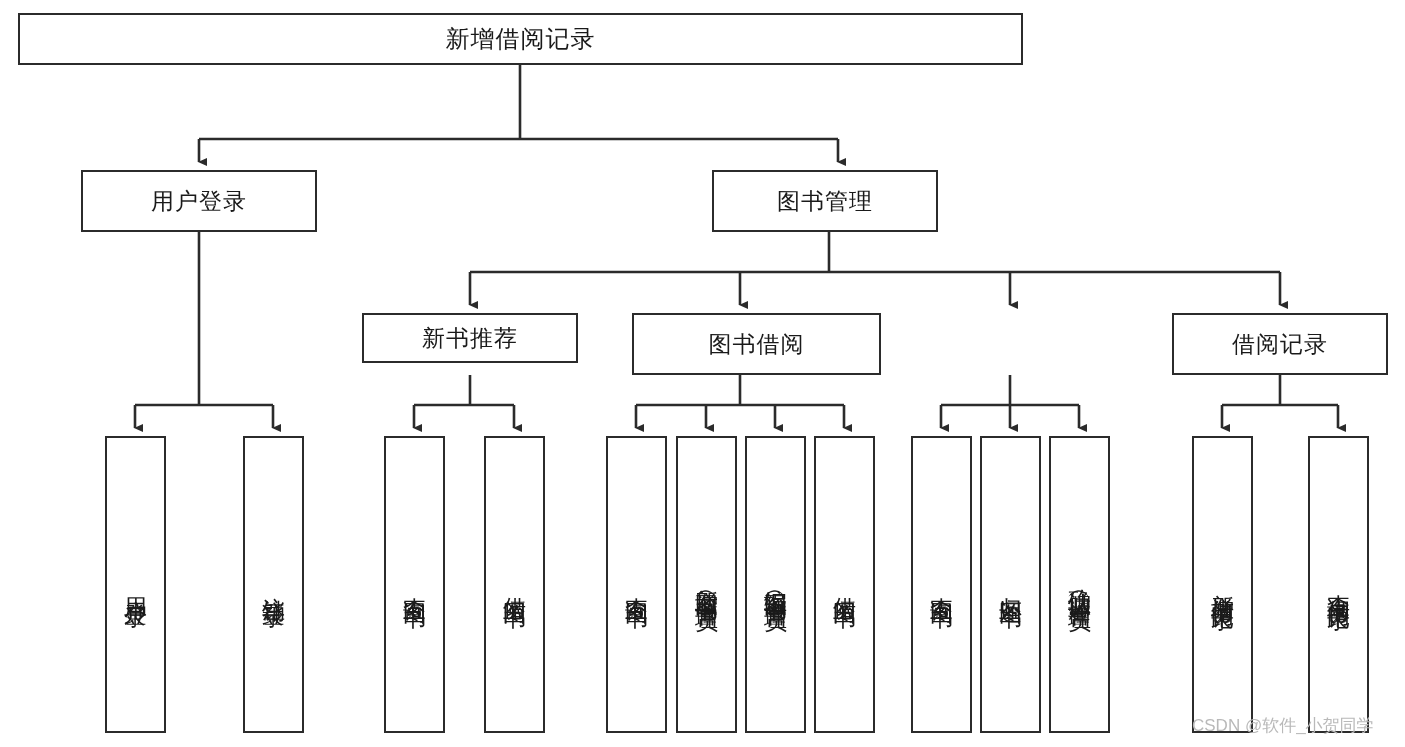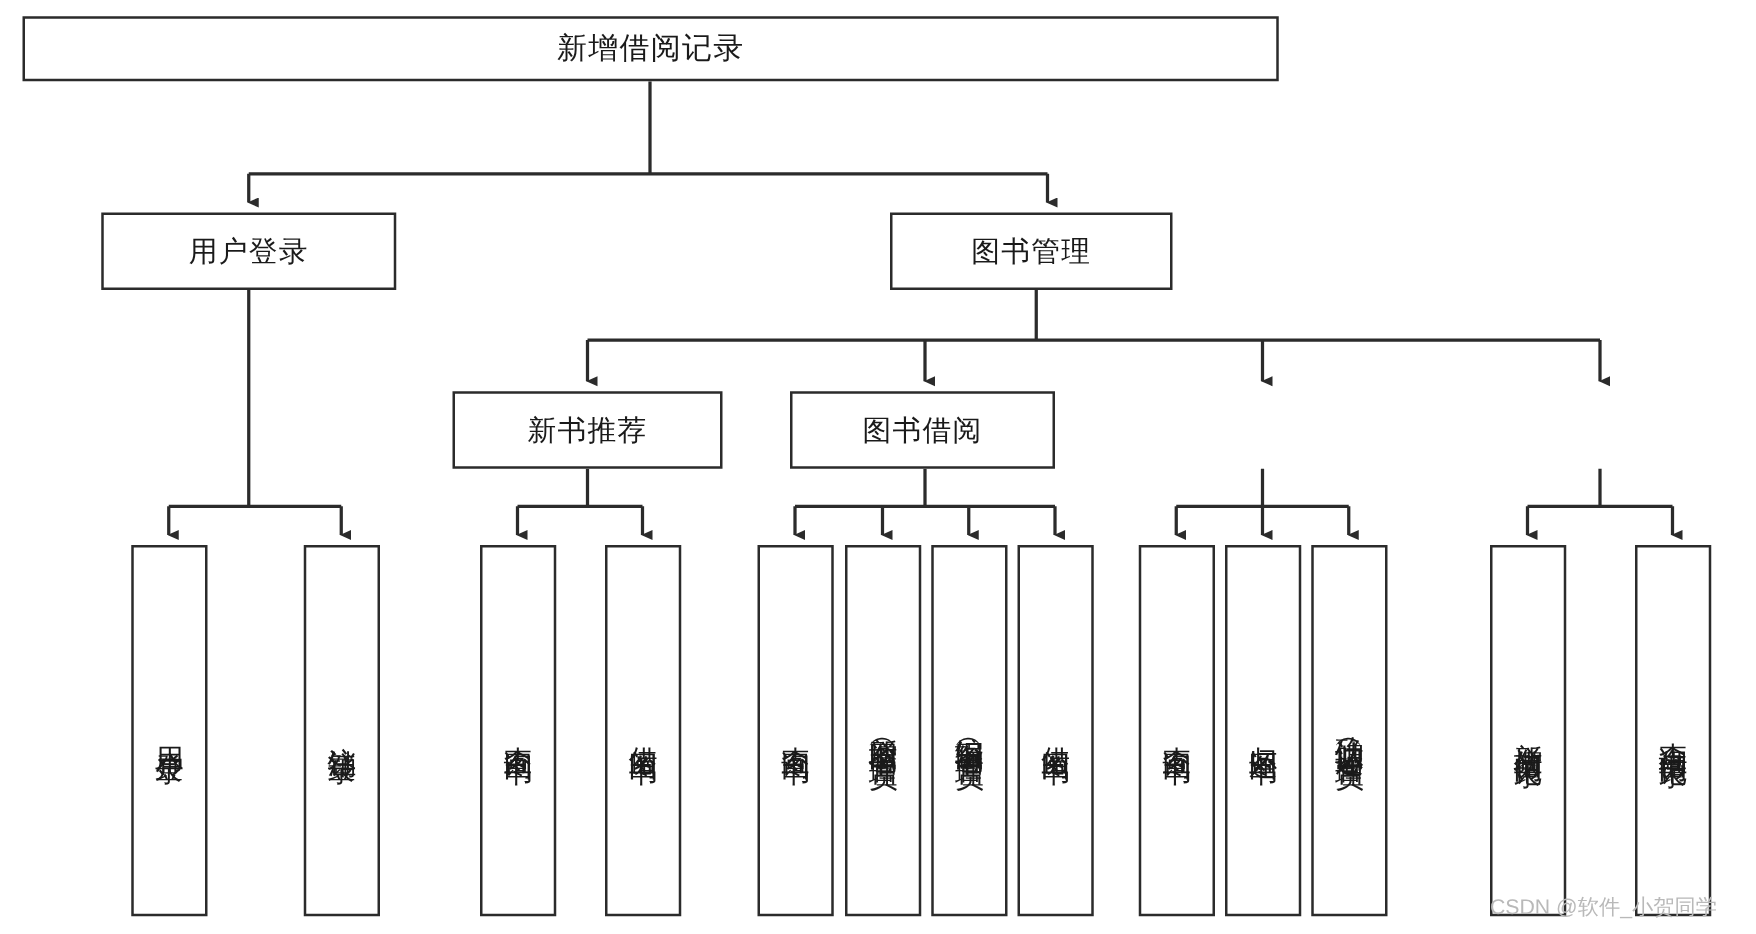--- a/index.html
+++ b/index.html
@@ -135,25 +135,28 @@
     <span class="label">新增借阅记录</span>
   </div>
 
   <div class="node horiz" style="left:81px; top:170px; width:236px; height:62px;">
     <span class="label">用户登录</span>
   </div>
   <div class="node horiz" style="left:712px; top:170px; width:226px; height:62px;">
     <span class="label">图书管理</span>
   </div>
 
-  <div class="node horiz" style="left:362px; top:313px; width:216px; height:62px;">
+  <div class="node horiz" style="left:362px; top:313px; width:216px; height:50px;">
     <span class="label">新书推荐</span>
   </div>
-  <div class="node horiz" style="left:632px; top:313px; width:212px; height:62px;">
+  <div class="node horiz" style="left:632px; top:313px; width:249px; height:62px;">
     <span class="label">图书借阅</span>
+  </div>
+  <div class="node horiz" style="left:1172px; top:313px; width:216px; height:62px;">
+    <span class="label">借阅记录</span>
   </div>
 
   <div class="node vert" style="left:105px; top:436px; width:61px; height:297px;">
     <span class="label">用户登录</span>
   </div>
   <div class="node vert" style="left:243px; top:436px; width:61px; height:297px;">
     <span class="label">注销登录</span>
   </div>
 
   <div class="node vert" style="left:384px; top:436px; width:61px; height:297px;">

